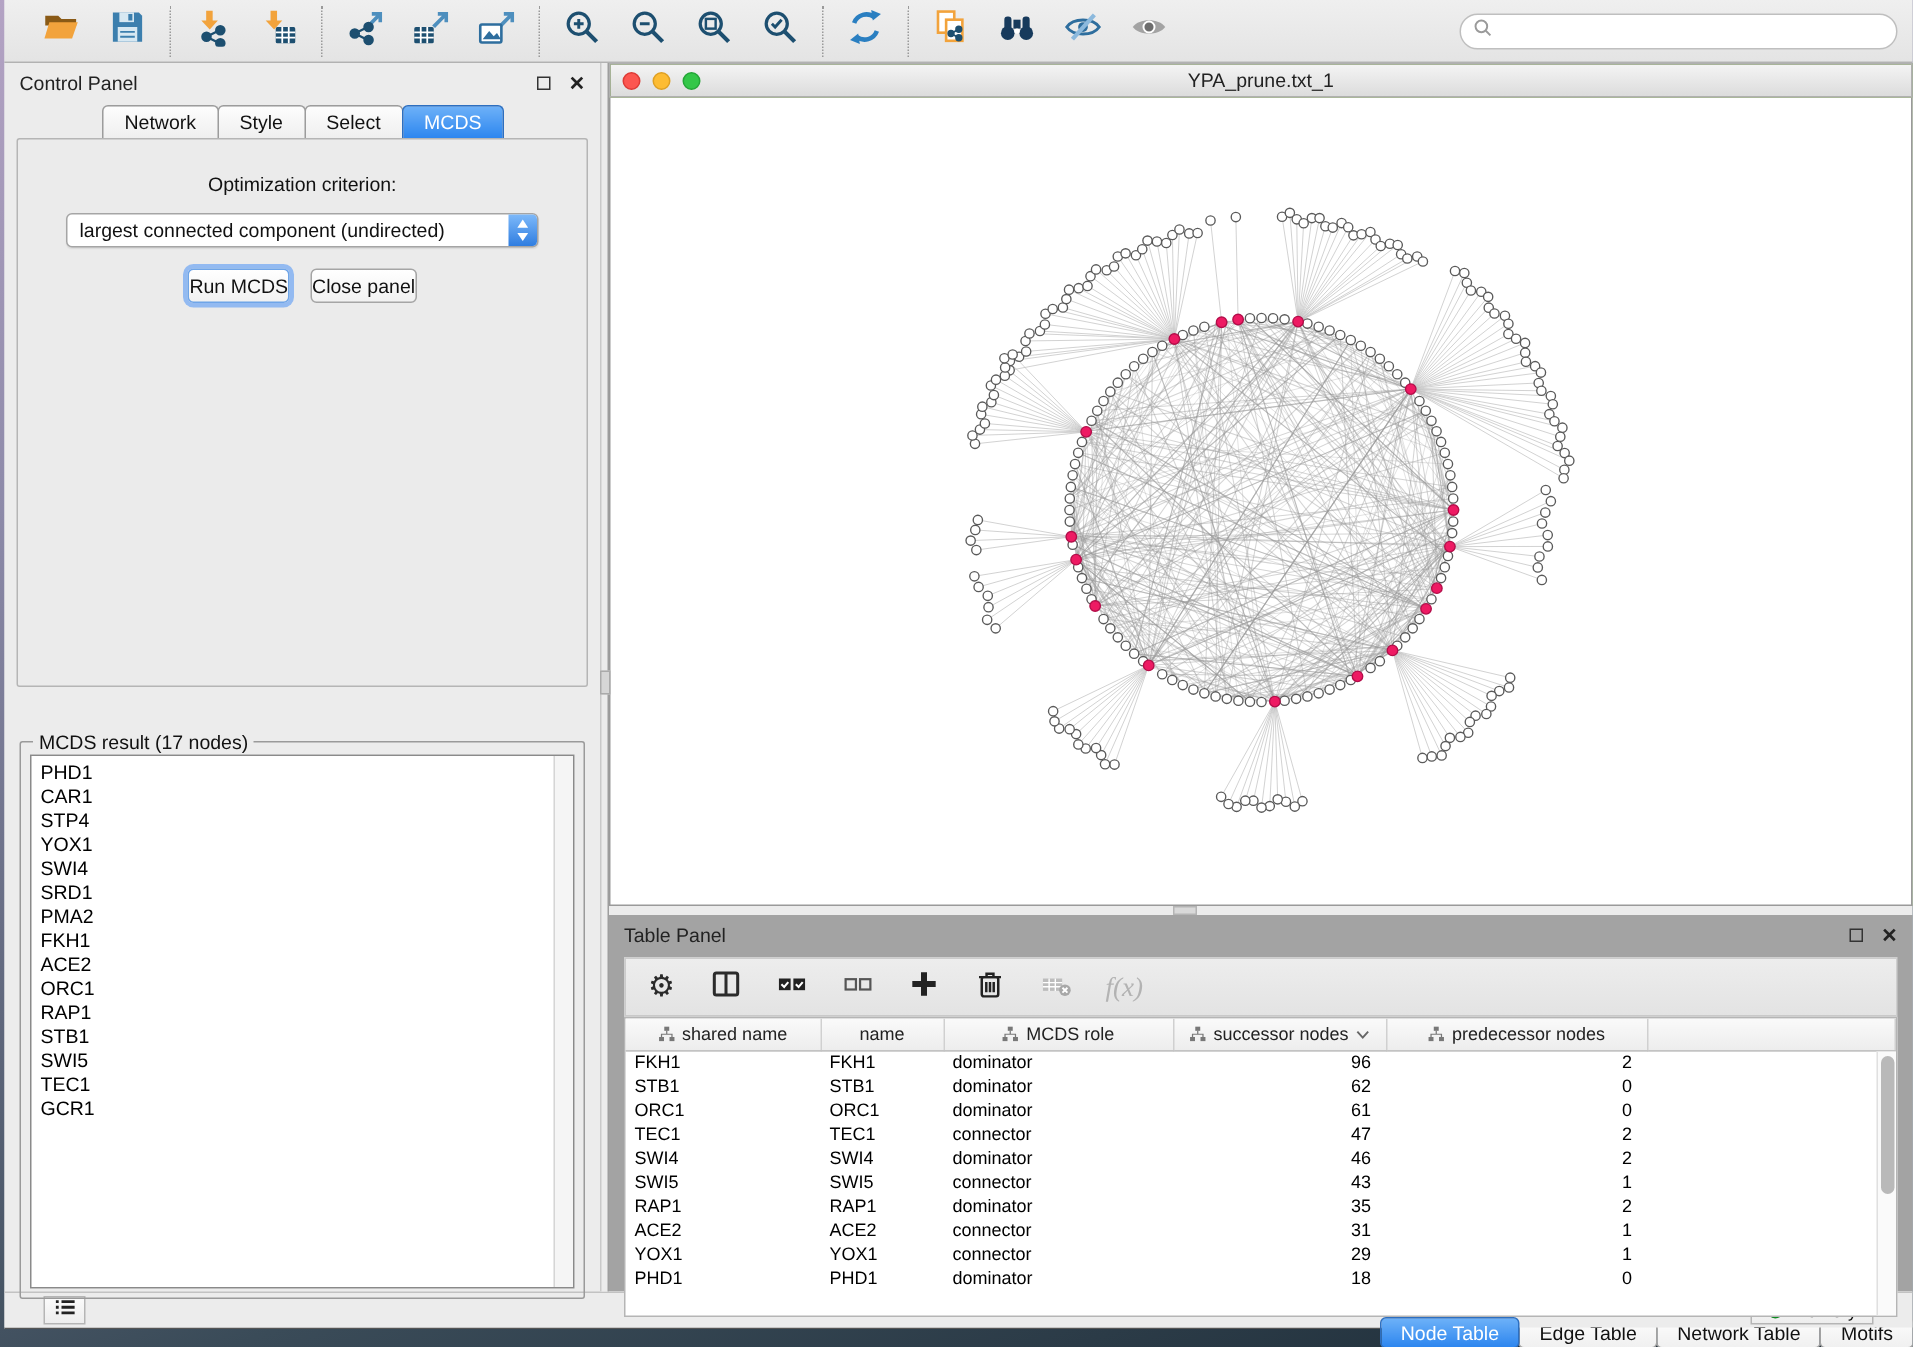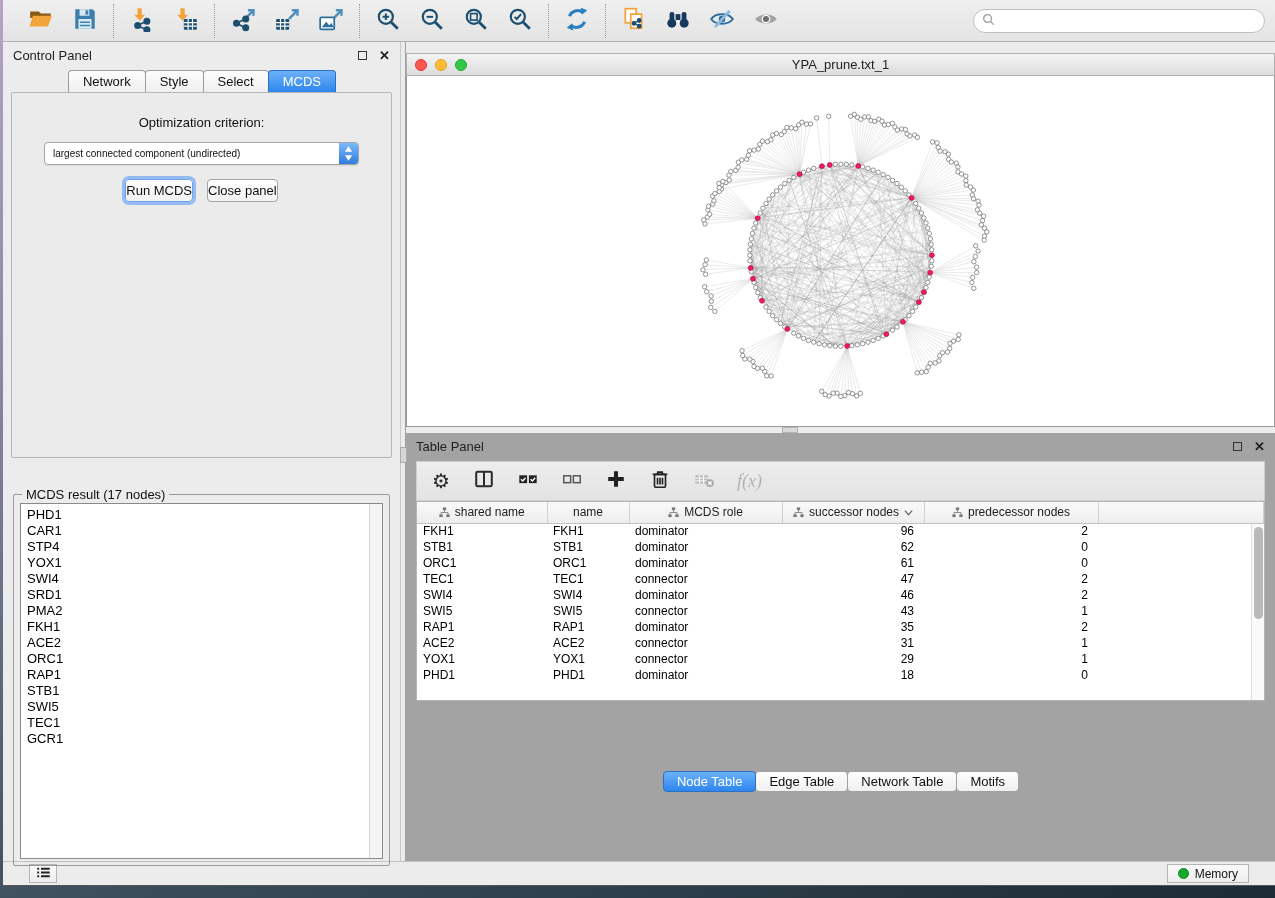--- a/index.html
+++ b/index.html
@@ -50,21 +50,21 @@
     background:linear-gradient(#6db1f8,#2d86ef); color:#fff; border-color:#2d6fc0;
   }
   .cp-content {
     margin:0 8px; border:1px solid #b5b5b5; border-radius:2px;
     background:#ebebeb; height:366px; flex:0 0 auto; padding-top:22px;
   }
   .opt-label { text-align:center; font-size:13px; color:#111; margin-bottom:12px; }
   .select-row { display:flex; justify-content:center; margin-bottom:14px; }
   .mac-select {
     width:315px; height:23px; background:#fff; border:1px solid #a5a5a5; border-radius:4px;
-    display:flex; align-items:center; font-size:10px; color:#111; cursor:pointer;
+    display:flex; align-items:center; font-size:13px; color:#111; cursor:pointer;
     box-shadow:0 1px 1px rgba(0,0,0,.08);
   }
   .mac-select .sel-text { flex:1; padding:0 8px; white-space:nowrap; overflow:hidden;}
   .mac-select .stepper {
     width:19px; height:21px; border-radius:0 3px 3px 0;
     background:linear-gradient(#7db9fa,#2f7de0);
     display:flex; flex-direction:column; align-items:center; justify-content:center; gap:1px;
   }
   .stepper svg { width:9px; height:7px; }
   .btn-row { display:flex; justify-content:center; gap:14px; }
@@ -74,21 +74,21 @@
     cursor:pointer; font-family:"Liberation Sans",sans-serif;
   }
   .mac-btn.focused { box-shadow:0 0 0 3px rgba(100,160,245,.65); border-color:#6fa5e8; }
   .mcds-result { margin:36px 10px 0 10px; border:1px solid #9a9a9a; border-radius:2px; position:relative; padding:8px 6px 6px 6px; flex:0 0 auto; height:372px;}
   .mcds-legend { position:absolute; top:-8px; left:8px; background:#ececec; font-size:13px; padding:0 4px; color:#111;}
   .mcds-listbox { background:#fff; border:1px solid #8a8a8a; height:100%; display:flex; }
   .mcds-list { flex:1; padding:3px 0 0 6px; font-size:13px; line-height:16px; color:#000; overflow:hidden;}
   .mcds-scroll { width:13px; background:#f5f5f5; border-left:1px solid #d5d5d5; }
   
   .right-col { flex:1; display:flex; flex-direction:column; min-width:0; }
-  .network-panel { height:374px; flex:0 0 auto; display:flex; flex-direction:column; background:#4d7c0f;margin-top:11px;}
+  .network-panel { height:562px; flex:0 0 auto; display:flex; flex-direction:column; background:#4d7c0f;}
   .net-titlebar {
     height:23px; background:linear-gradient(#f4f4f4,#dcdcdc); border:1px solid #b0b0b0;
     display:flex; align-items:center; padding:0 8px; position:relative; flex:0 0 auto;
   }
   .traffic { display:flex; gap:8px; }
   .light { width:12px; height:12px; border-radius:50%; cursor:pointer;}
   .light.red { background:#fc5650; border:1px solid #dd3b36;}
   .light.yellow { background:#fdbc33; border:1px solid #dfa023;}
   .light.green { background:#33c748; border:1px solid #24a637;}
   .net-title { position:absolute; left:0; right:0; text-align:center; font-size:13px; color:#222; pointer-events:none;}
@@ -111,21 +111,21 @@
   .tbl { width:100%; border-collapse:collapse; table-layout:fixed; }
   .tbl th {
     height:21px; background:linear-gradient(#fafafa,#ededed); border-bottom:1px solid #c3c3c3;
     border-right:1px solid #d0d0d0; font-size:12px; font-weight:normal; color:#222;margin-top:23px;
   }
   .th-inner { display:flex; align-items:center; justify-content:center; gap:5px; padding:0 4px;}
   .tbl td { height:16px; font-size:12px; color:#000; padding:0 6px; white-space:nowrap; overflow:hidden;}
   .tbl td.num { text-align:right; padding-right:10px; }
   .tbl-scroll { position:absolute; top:22px; bottom:0; right:0; width:13px; background:#fafafa; border-left:1px solid #e0e0e0;}
   .tbl-thumb { position:absolute; top:3px; left:2px; width:9px; height:92px; background:#b9b9b9; border-radius:5px;}
-  .tp-tabs { display:flex; justify-content:center; align-items:center; flex:1; gap:0; }
+  .tp-tabs { display:flex; justify-content:flex-end; align-items:center; flex:1; gap:0; }
   .tp-tab {
     font-size:13px; padding:2px 13px; background:linear-gradient(#fdfdfd,#f0f0f0);
     border:1px solid #a2a2a2; color:#111; cursor:pointer; margin-right:-1px; border-radius:4px;
   }
   .tp-tab.active { background:linear-gradient(#6db1f8,#2d86ef); color:#fff; border-color:#2d6fc0; z-index:1;}
   
   .status-bar { height:24px; border-top:1px solid #c2c2c2; background:#ececec; display:flex; align-items:center; padding:0 26px; flex:0 0 auto;}
   .status-list-btn { width:28px; height:19px; border:1px solid #b5b5b5; background:linear-gradient(#fbfbfb,#ededed); display:flex; align-items:center; justify-content:center; cursor:pointer;}
   .status-list-btn svg { width:15px; height:13px; }
   .memory-btn {

